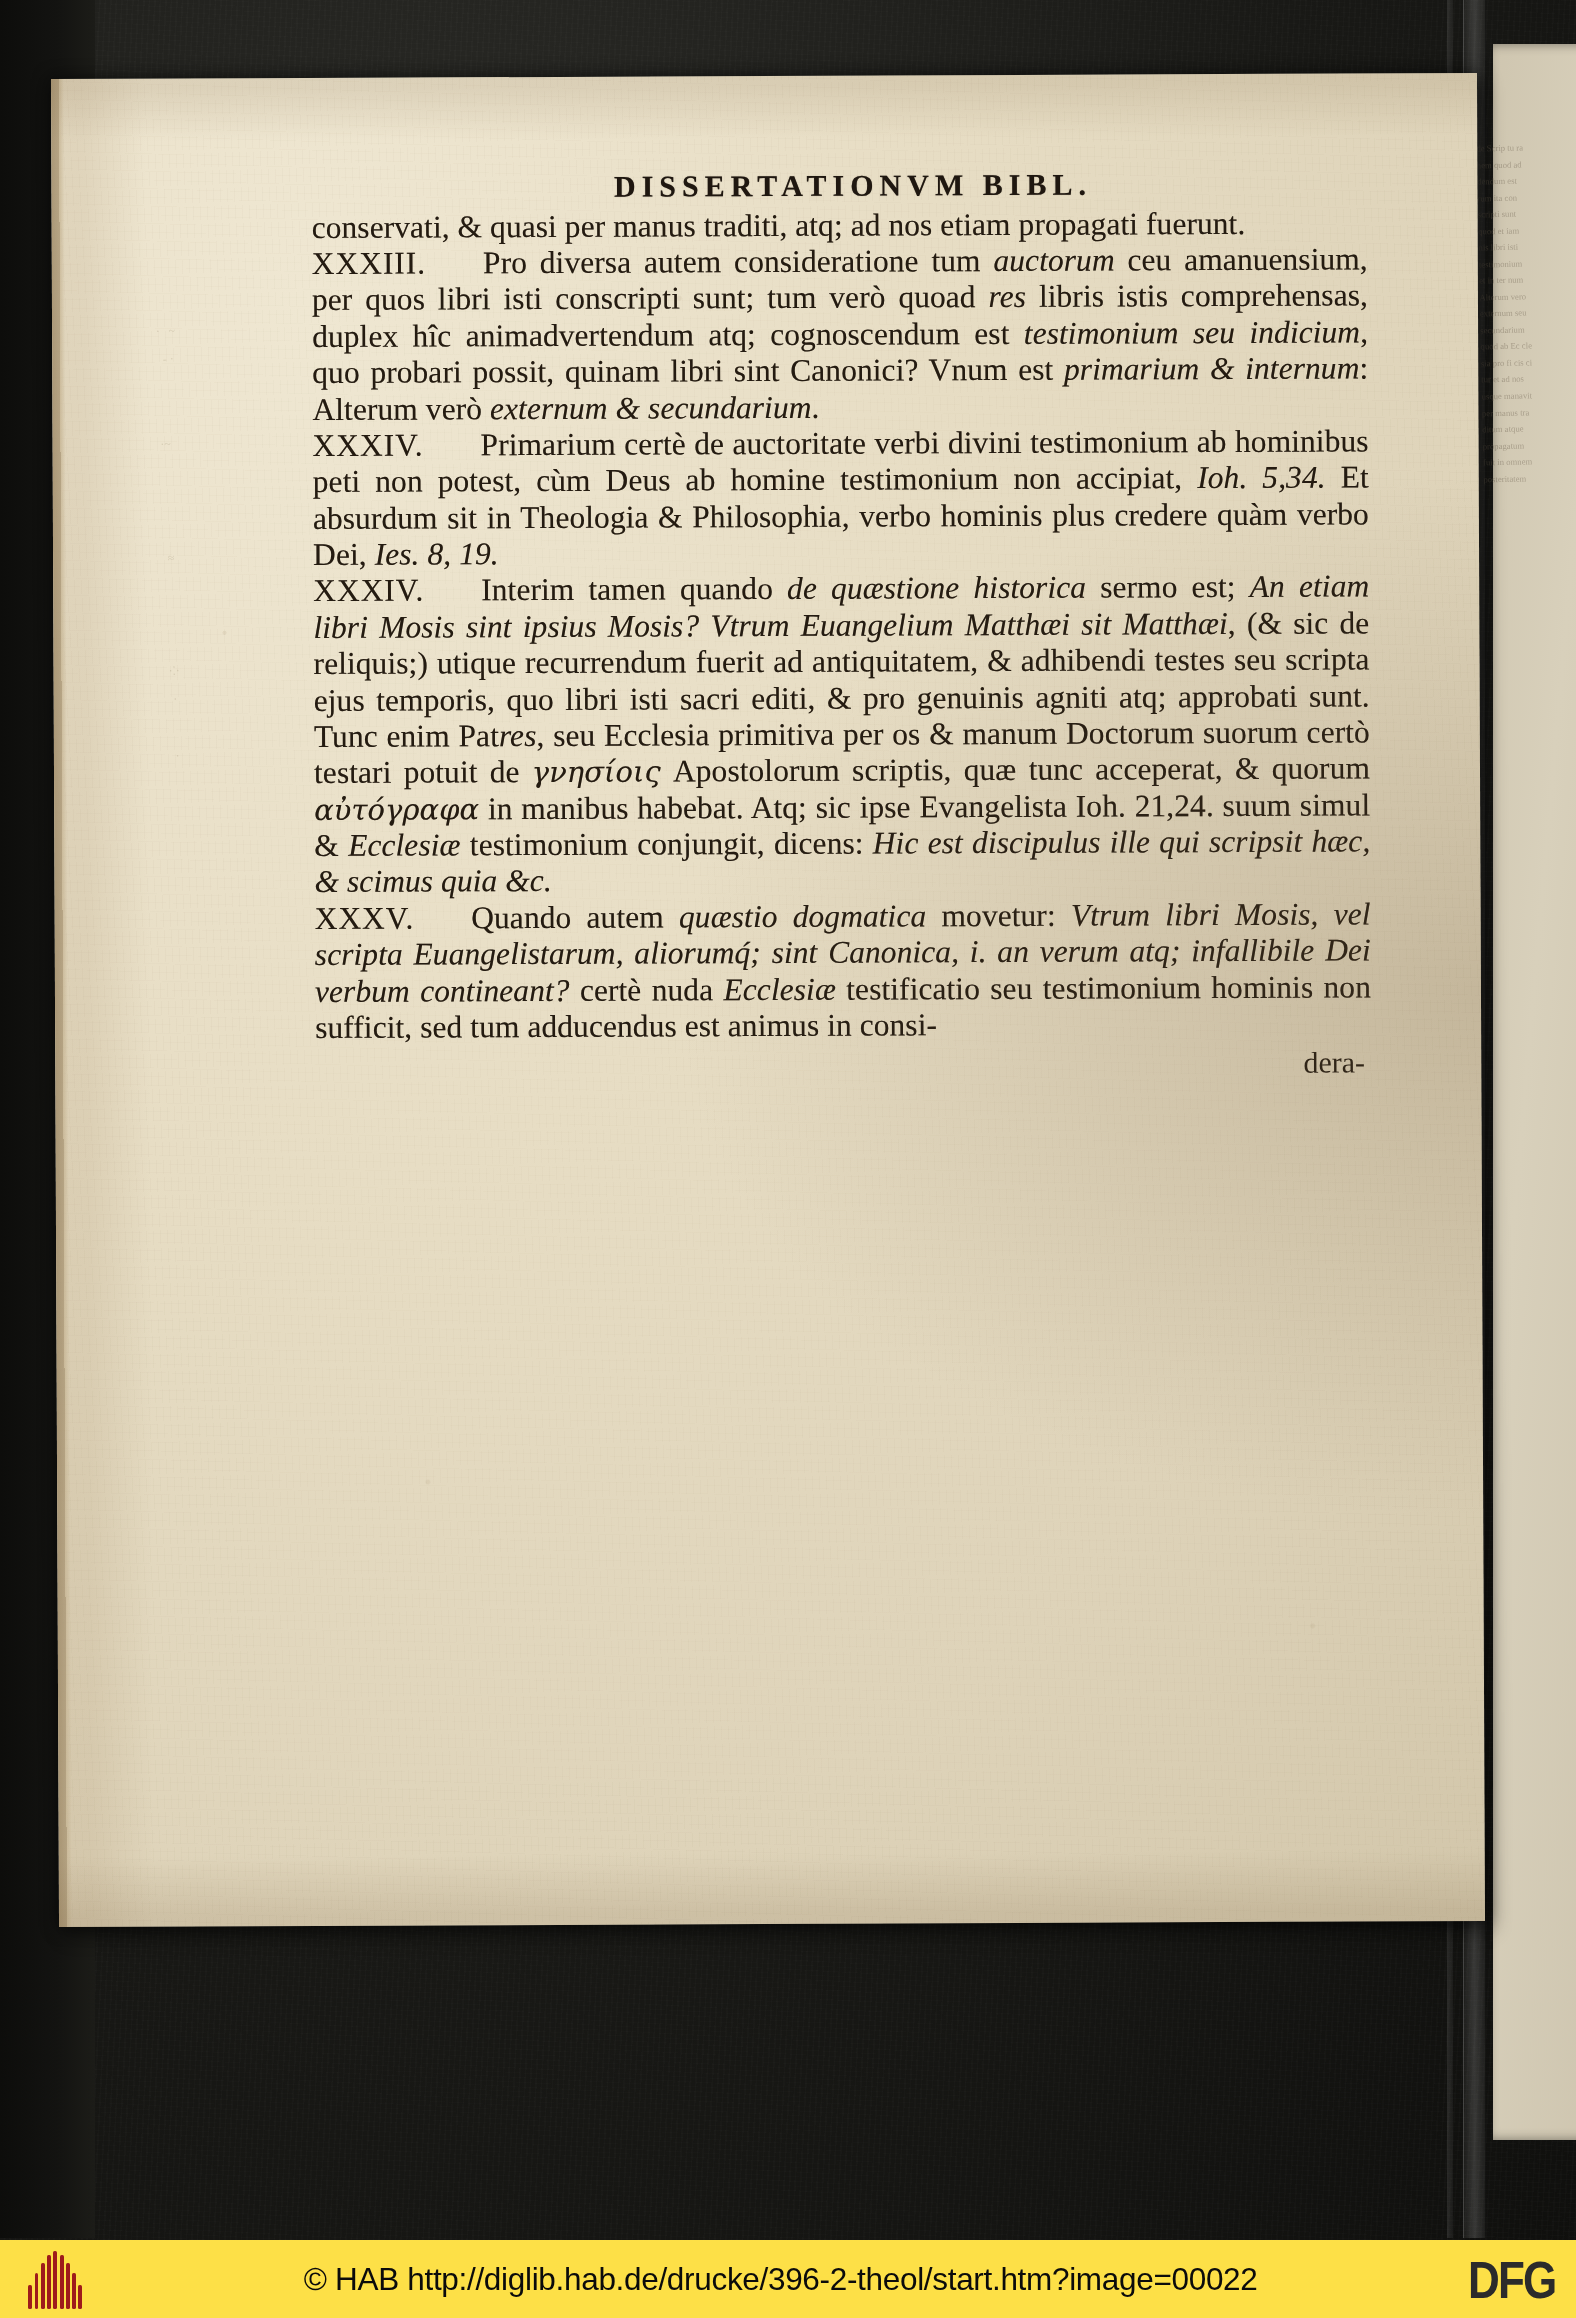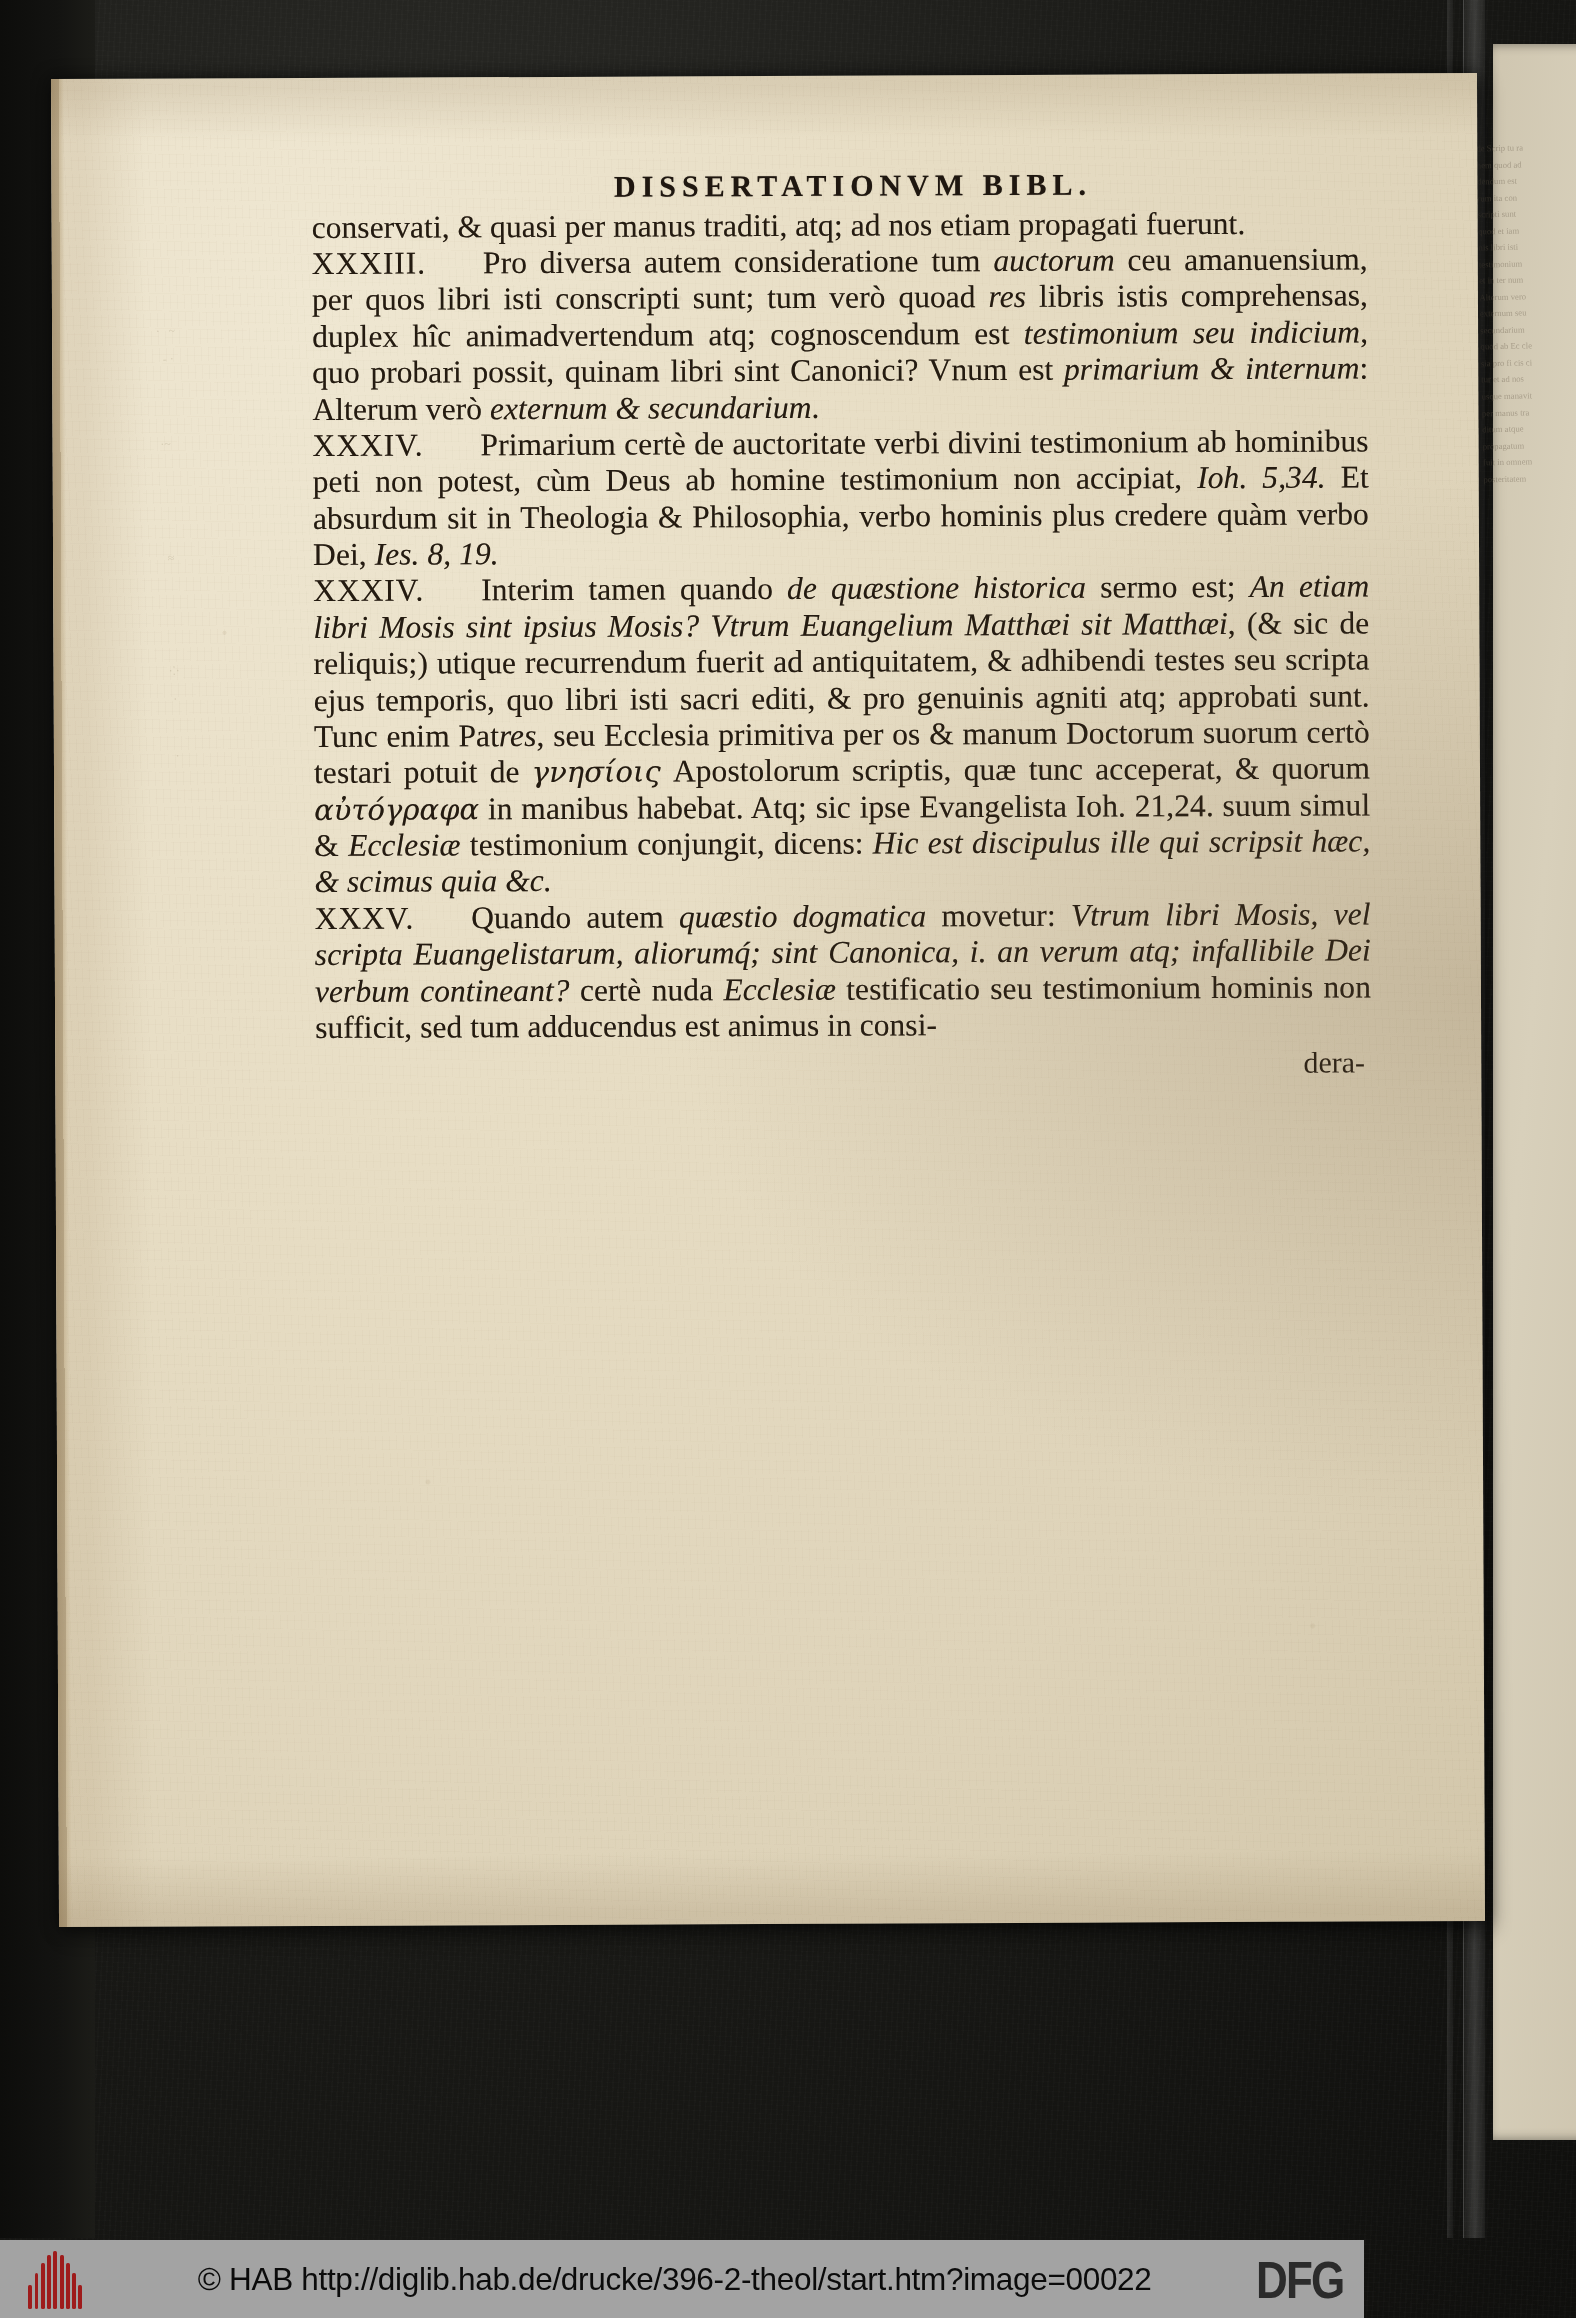--- a/index.html
+++ b/index.html
@@ -146,22 +146,22 @@
   .catchword{
     text-align:right;
     font-size:30px;
     margin-top:3.2px;
     color:#241b11;
     padding-right:6.3px;
   }
 
   
   .credit-bar{
-    position:absolute;left:0;bottom:0;width:1364px;height:79px;
-    background:#a3a3a3;
+    position:absolute;left:0;bottom:0;width:1576px;height:79px;
+    background:#fde047;
     display:flex;align-items:center;
   }
   .credit-logo{
     width:76px;height:58px;margin-left:17.3px;
     display:flex;align-items:flex-end;justify-content:center;gap:2.4px;
   }
   .credit-logo span{
     display:block;width:3.9px;background:#9e1b1b;border-radius:1.6px;
   }
   .credit-text{

